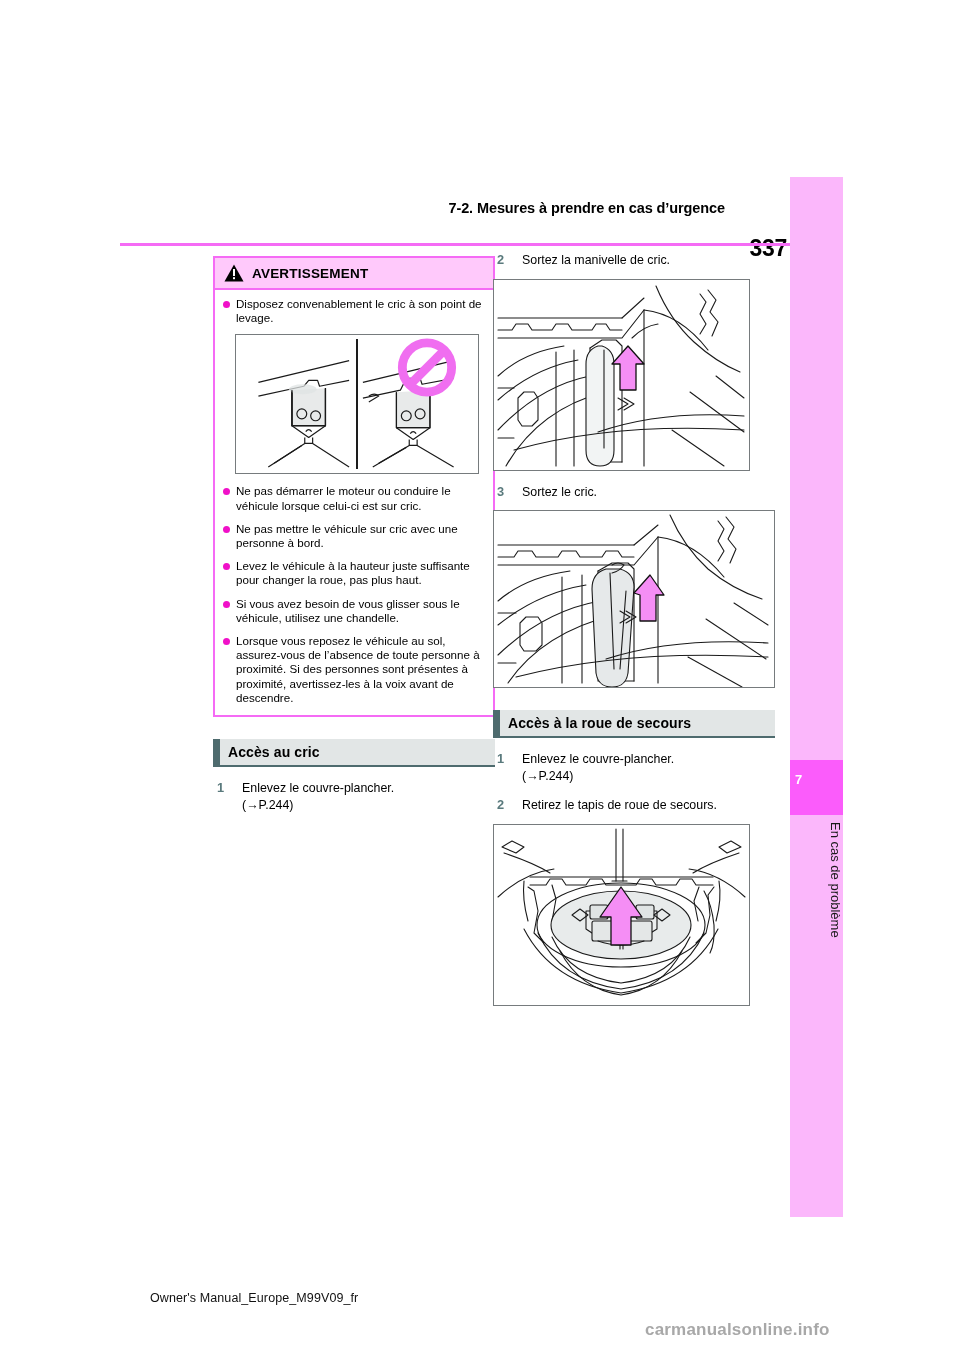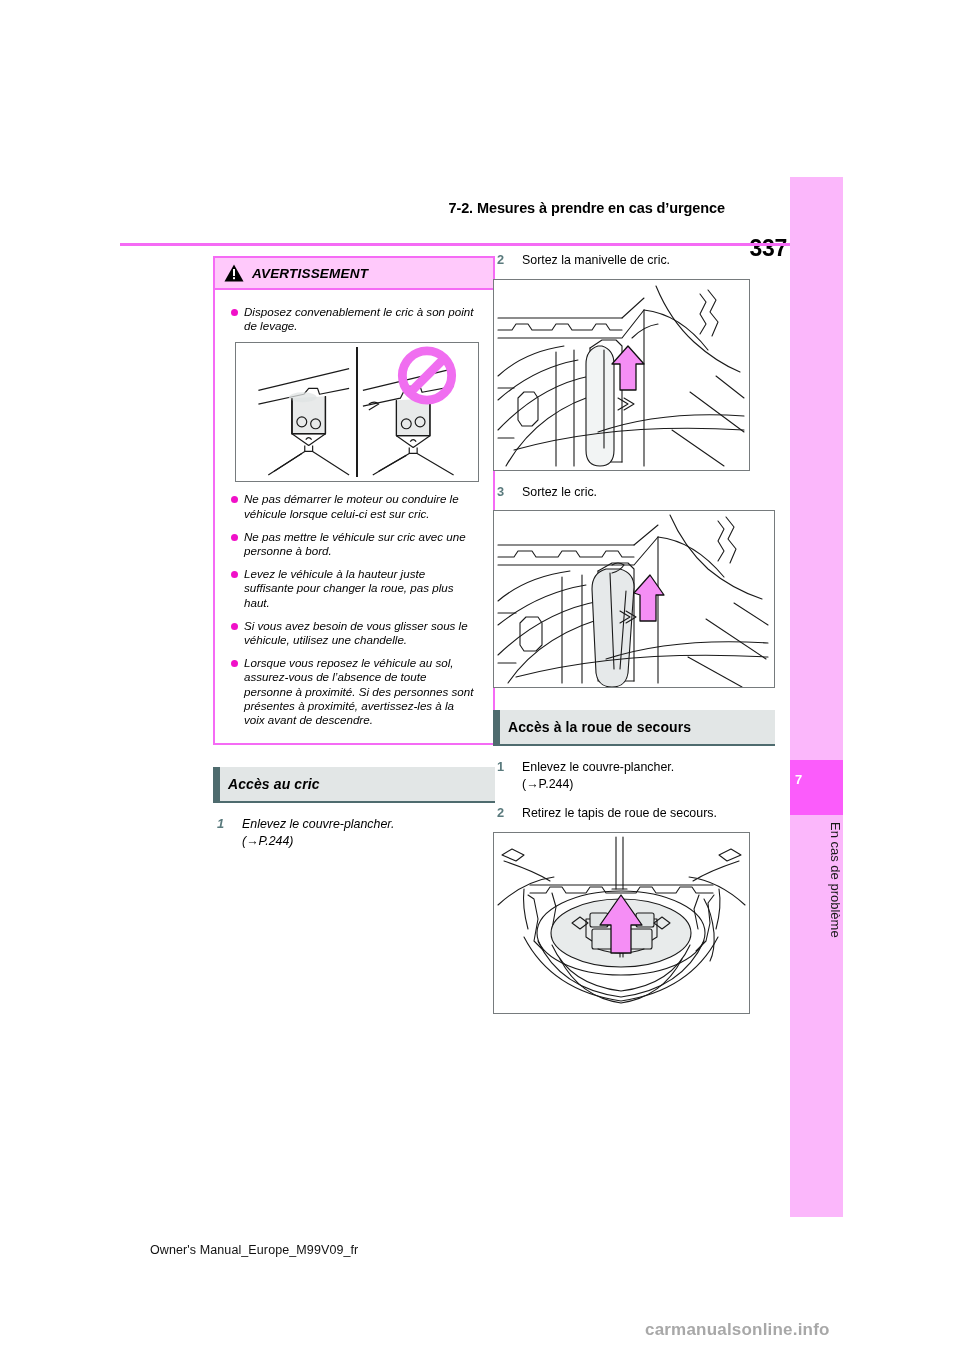--- a/index.html
+++ b/index.html
@@ -46,21 +46,21 @@
   .head-pageno{
     position:absolute;right:173px;top:203px;
     font-size:23px;font-weight:bold;letter-spacing:-0.3px;margin-top:32px;
   }
   .head-rule{
     position:absolute;left:120px;top:243px;width:670px;height:3px;
     background:#f56bf5;
   }
 
   
-  .col-left{position:absolute;left:213px;top:256px;width:282px;font-style:italic;}
+  .col-left{position:absolute;left:213px;top:256px;width:282px;}
   .col-right{position:absolute;left:493px;top:252px;width:282px;}
 
   
   .warn-box{
     border:2px solid #f56bf5;
     box-sizing:border-box;
     width:282px;
     background:#ffffff;
   }
   .warn-head{
@@ -72,21 +72,21 @@
   }
   .warn-tri{
     width:20px;height:18px;flex:0 0 auto;margin-right:8px;
     display:block;
   }
   .warn-title{
     font-size:13.5px;font-weight:bold;letter-spacing:0.2px;
   }
   .warn-body{padding:7px 8px 8px 8px;}
 
-  ul.blist{list-style:none;margin:8px;padding:0;}
+  ul.blist{list-style:none;margin:0;padding:0;}
   ul.blist > li{
     position:relative;
     padding-left:13px;
     margin-bottom:9px;
     font-size:11.6px;
     line-height:14.2px;
   }
   ul.blist > li:last-child{margin-bottom:2px;}
   ul.blist > li::before{
     content:"";
@@ -100,21 +100,21 @@
     margin:9px 6px 10px 12px;
     border:1px solid #767b7d;
     background:#fff;
     height:140px;
     box-sizing:border-box;
   }
 
   
   .sec-head{
     margin-top:22px;
-    height:36px;
+    height:28px;
     display:flex;align-items:center;
     background:#e2e6e6;
     border-left:7px solid #4e6b6e;
     border-bottom:2px solid #4e6b6e;
     padding-left:8px;
     box-sizing:border-box;
     width:282px;
   }
   .sec-head-text{font-size:14px;font-weight:bold;letter-spacing:0.1px;}
 
@@ -138,21 +138,21 @@
     background:#fff;
     box-sizing:border-box;
     margin-top:10px;
   }
   .fig-manivelle{height:192px;width:257px;}
   .fig-cric{height:178px;width:282px;}
   .fig-spare{height:182px;width:257px;}
 
   
   .footer-left{
-    position:absolute;left:150px;top:1243px;
+    position:absolute;left:150px;top:1291px;
     font-size:12.5px;color:#111;letter-spacing:0.1px;
   }
   .footer-watermark{
     position:absolute;left:645px;top:1320px;
     font-size:17px;color:#a8a8a8;letter-spacing:0.2px;font-weight:bold;
   }
 
   svg{display:block;}
 </style>
 </head>

